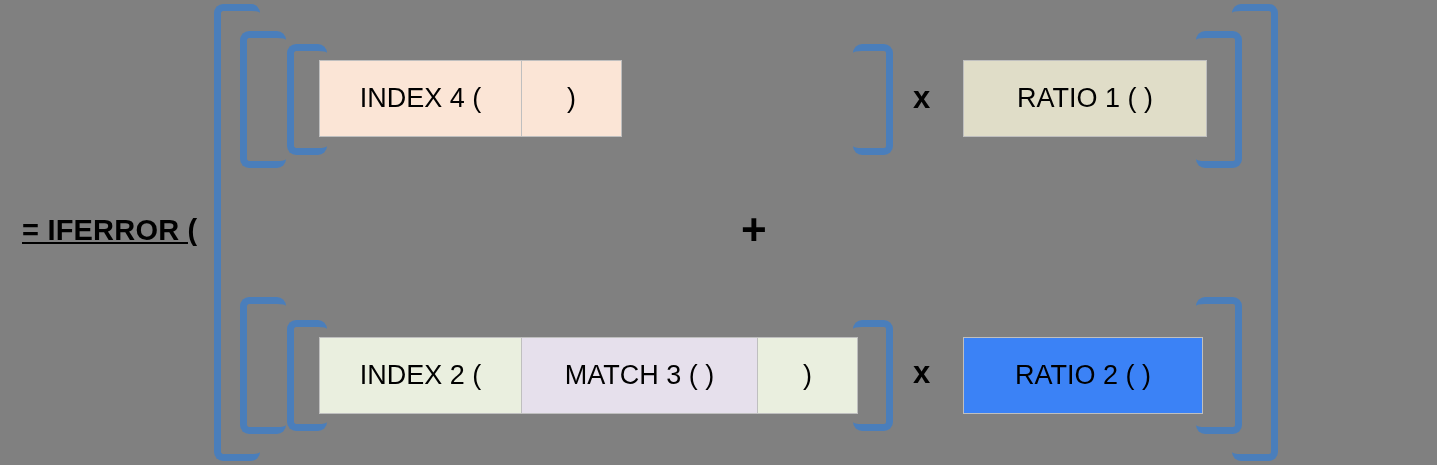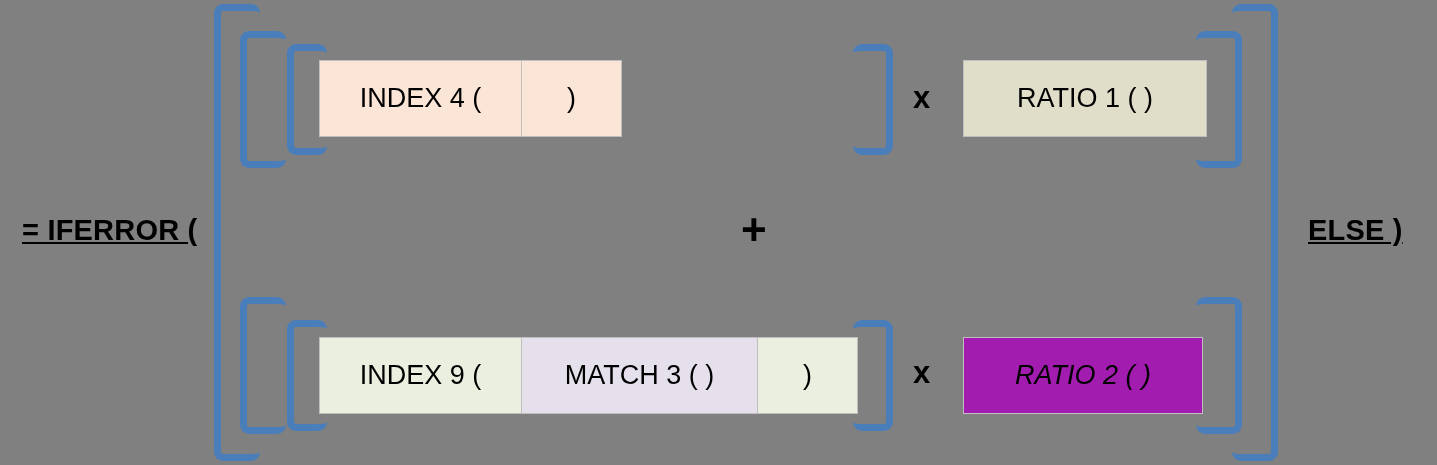--- a/index.html
+++ b/index.html
@@ -77,21 +77,21 @@
     align-items: center;
     justify-content: center;
     box-sizing: border-box;
     border: 1px solid #bfbfbf;
     font-size: 27px;
     color: #000000;
     line-height: 1;
     white-space: nowrap;
   }
   #ratio-1 { left: 963px; top: 60px;  width: 244px; height: 77px; background: #e0ddc8; }
-  #ratio-2 { left: 963px; top: 337px; width: 240px; height: 77px; background: #a21caf; font-style: italic; }
+  #ratio-2 { left: 963px; top: 337px; width: 240px; height: 77px; background: #3b82f6; }
 
   
   .bracket {
     position: absolute;
     box-sizing: border-box;
     border: 7px solid #4a7ebb;
     border-radius: 9px;
     pointer-events: none;
   }
   
@@ -129,35 +129,34 @@
   <div class="bracket right" id="bracket-mid-1-right"></div>
   <div class="bracket left" id="bracket-mid-2-left"></div>
   <div class="bracket right" id="bracket-mid-2-right"></div>
 
   <div class="bracket left" id="bracket-in-1-left"></div>
   <div class="bracket right" id="bracket-in-1-right"></div>
   <div class="bracket left" id="bracket-in-2-left"></div>
   <div class="bracket right" id="bracket-in-2-right"></div>
 
   <div class="side-label" id="iferror-label">= IFERROR (</div>
-  <div class="side-label" id="else-label">ELSE   )</div>
 
   <div class="op-symbol" id="plus-symbol">+</div>
 
   <div class="fn-row" id="row-1">
     <div class="fn-box box-index">INDEX 4 (</div>
     <div class="fn-box box-close">)</div>
   </div>
 
   <div class="op-symbol" id="times-1">x</div>
 
   <div class="ratio-box" id="ratio-1">RATIO 1 ( )</div>
 
   <div class="fn-row" id="row-2">
-    <div class="fn-box box-index">INDEX 9 (</div>
+    <div class="fn-box box-index">INDEX 2 (</div>
     <div class="fn-box box-match">MATCH 3 ( )</div>
     <div class="fn-box box-close">)</div>
   </div>
 
   <div class="op-symbol" id="times-2">x</div>
 
   <div class="ratio-box" id="ratio-2">RATIO 2 ( )</div>
 
 </div>
 

